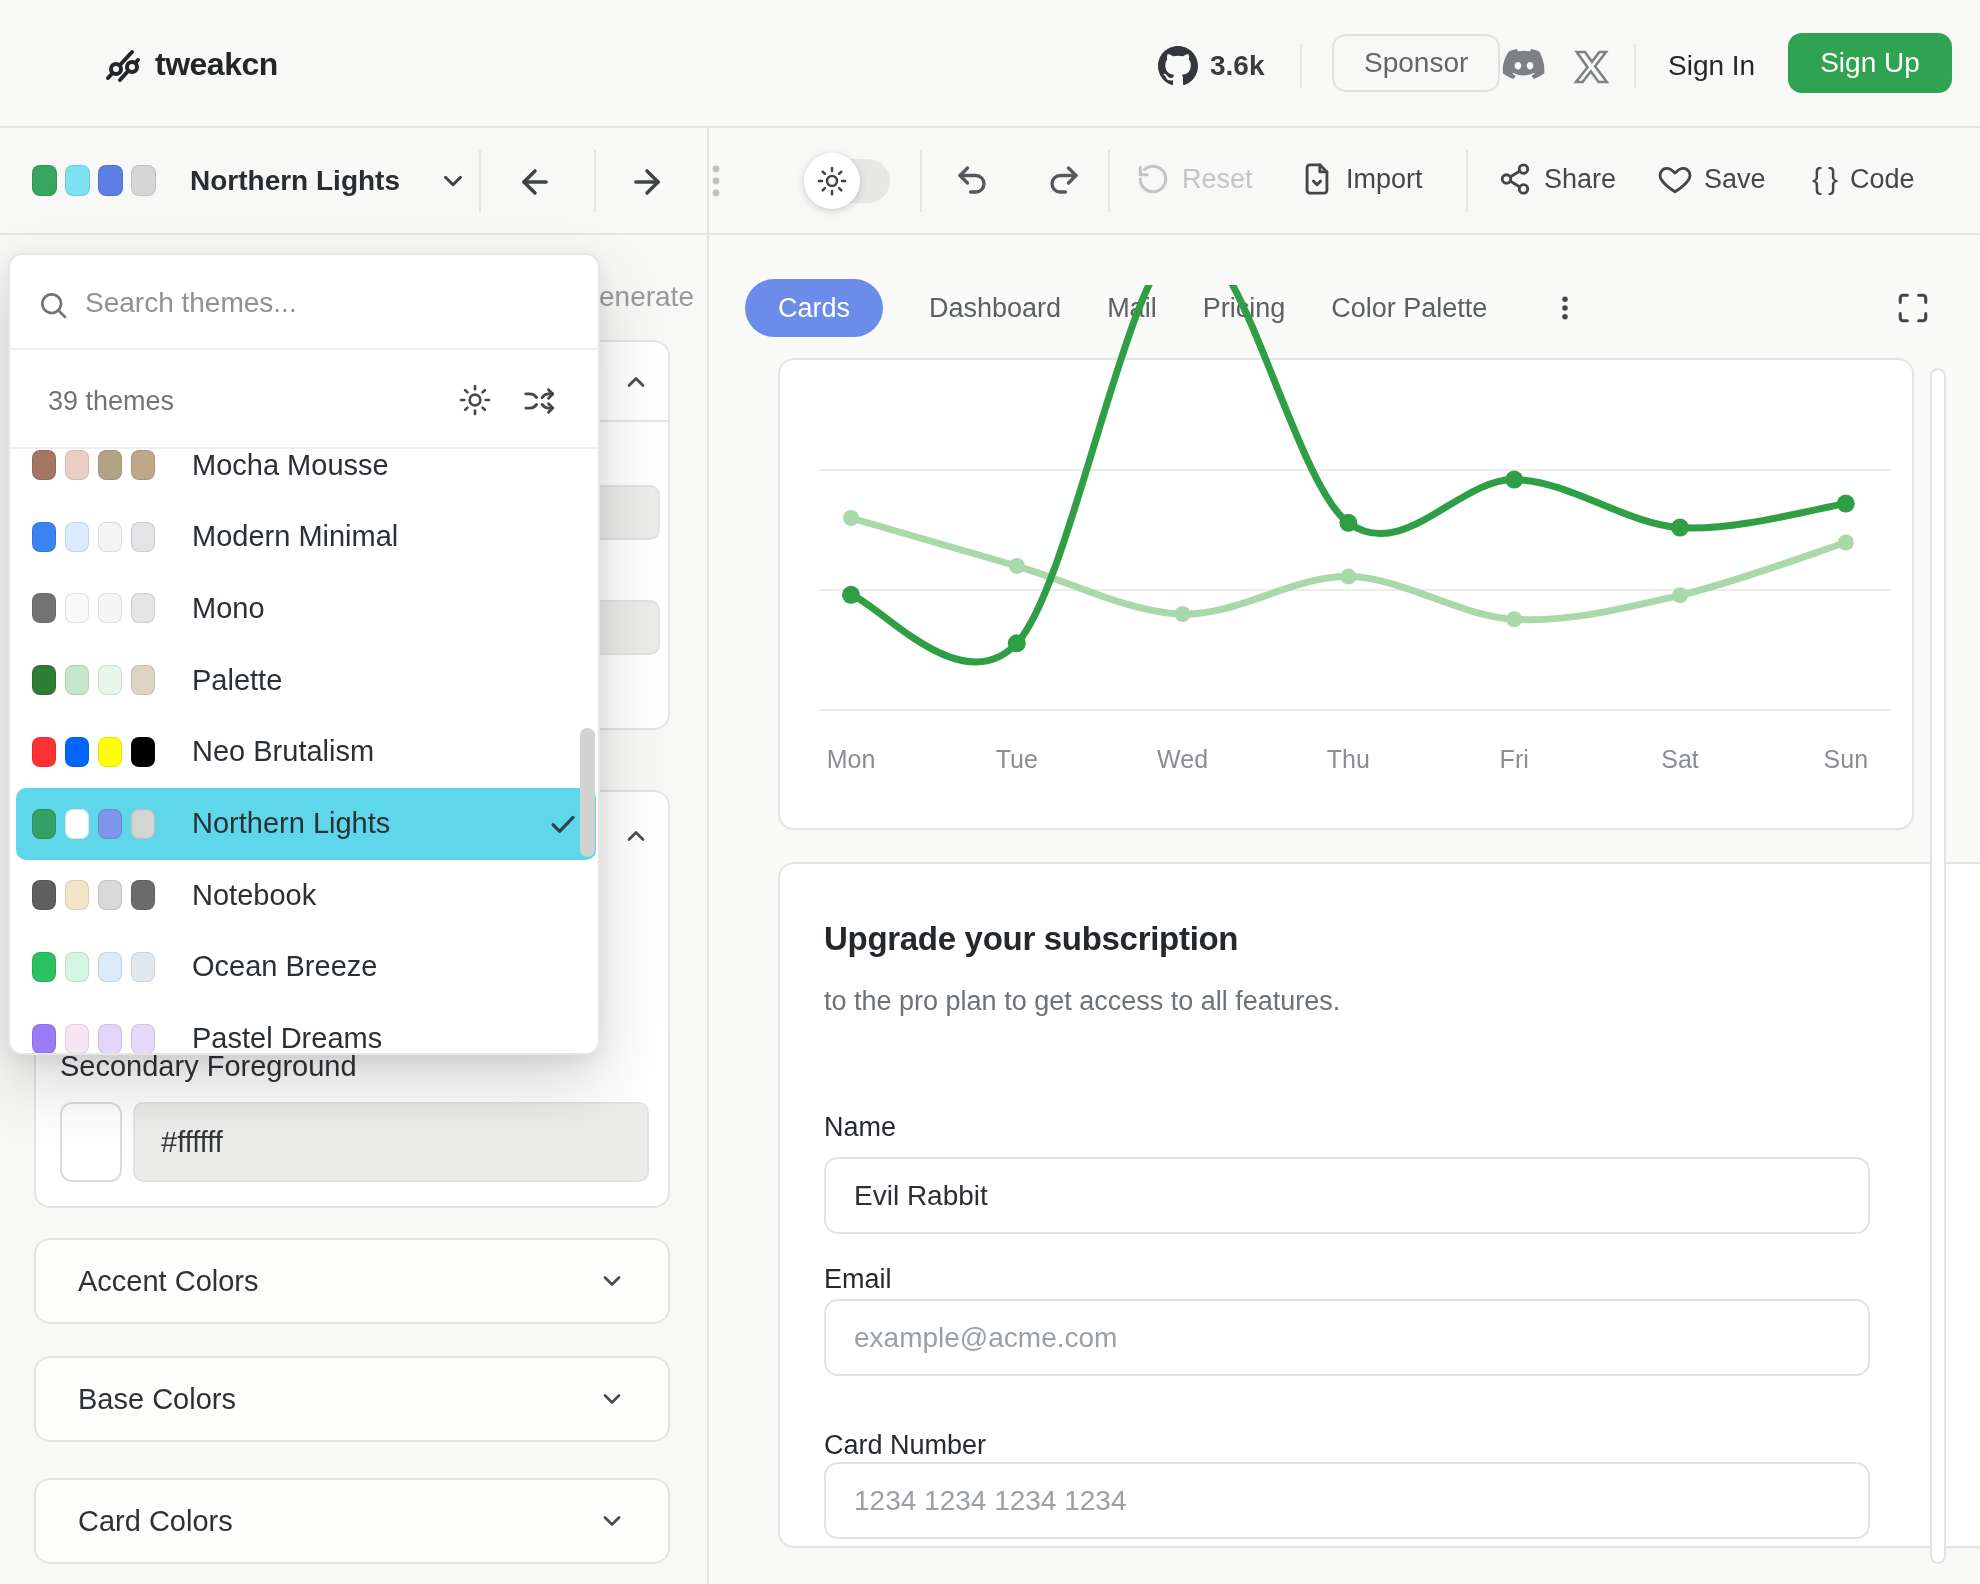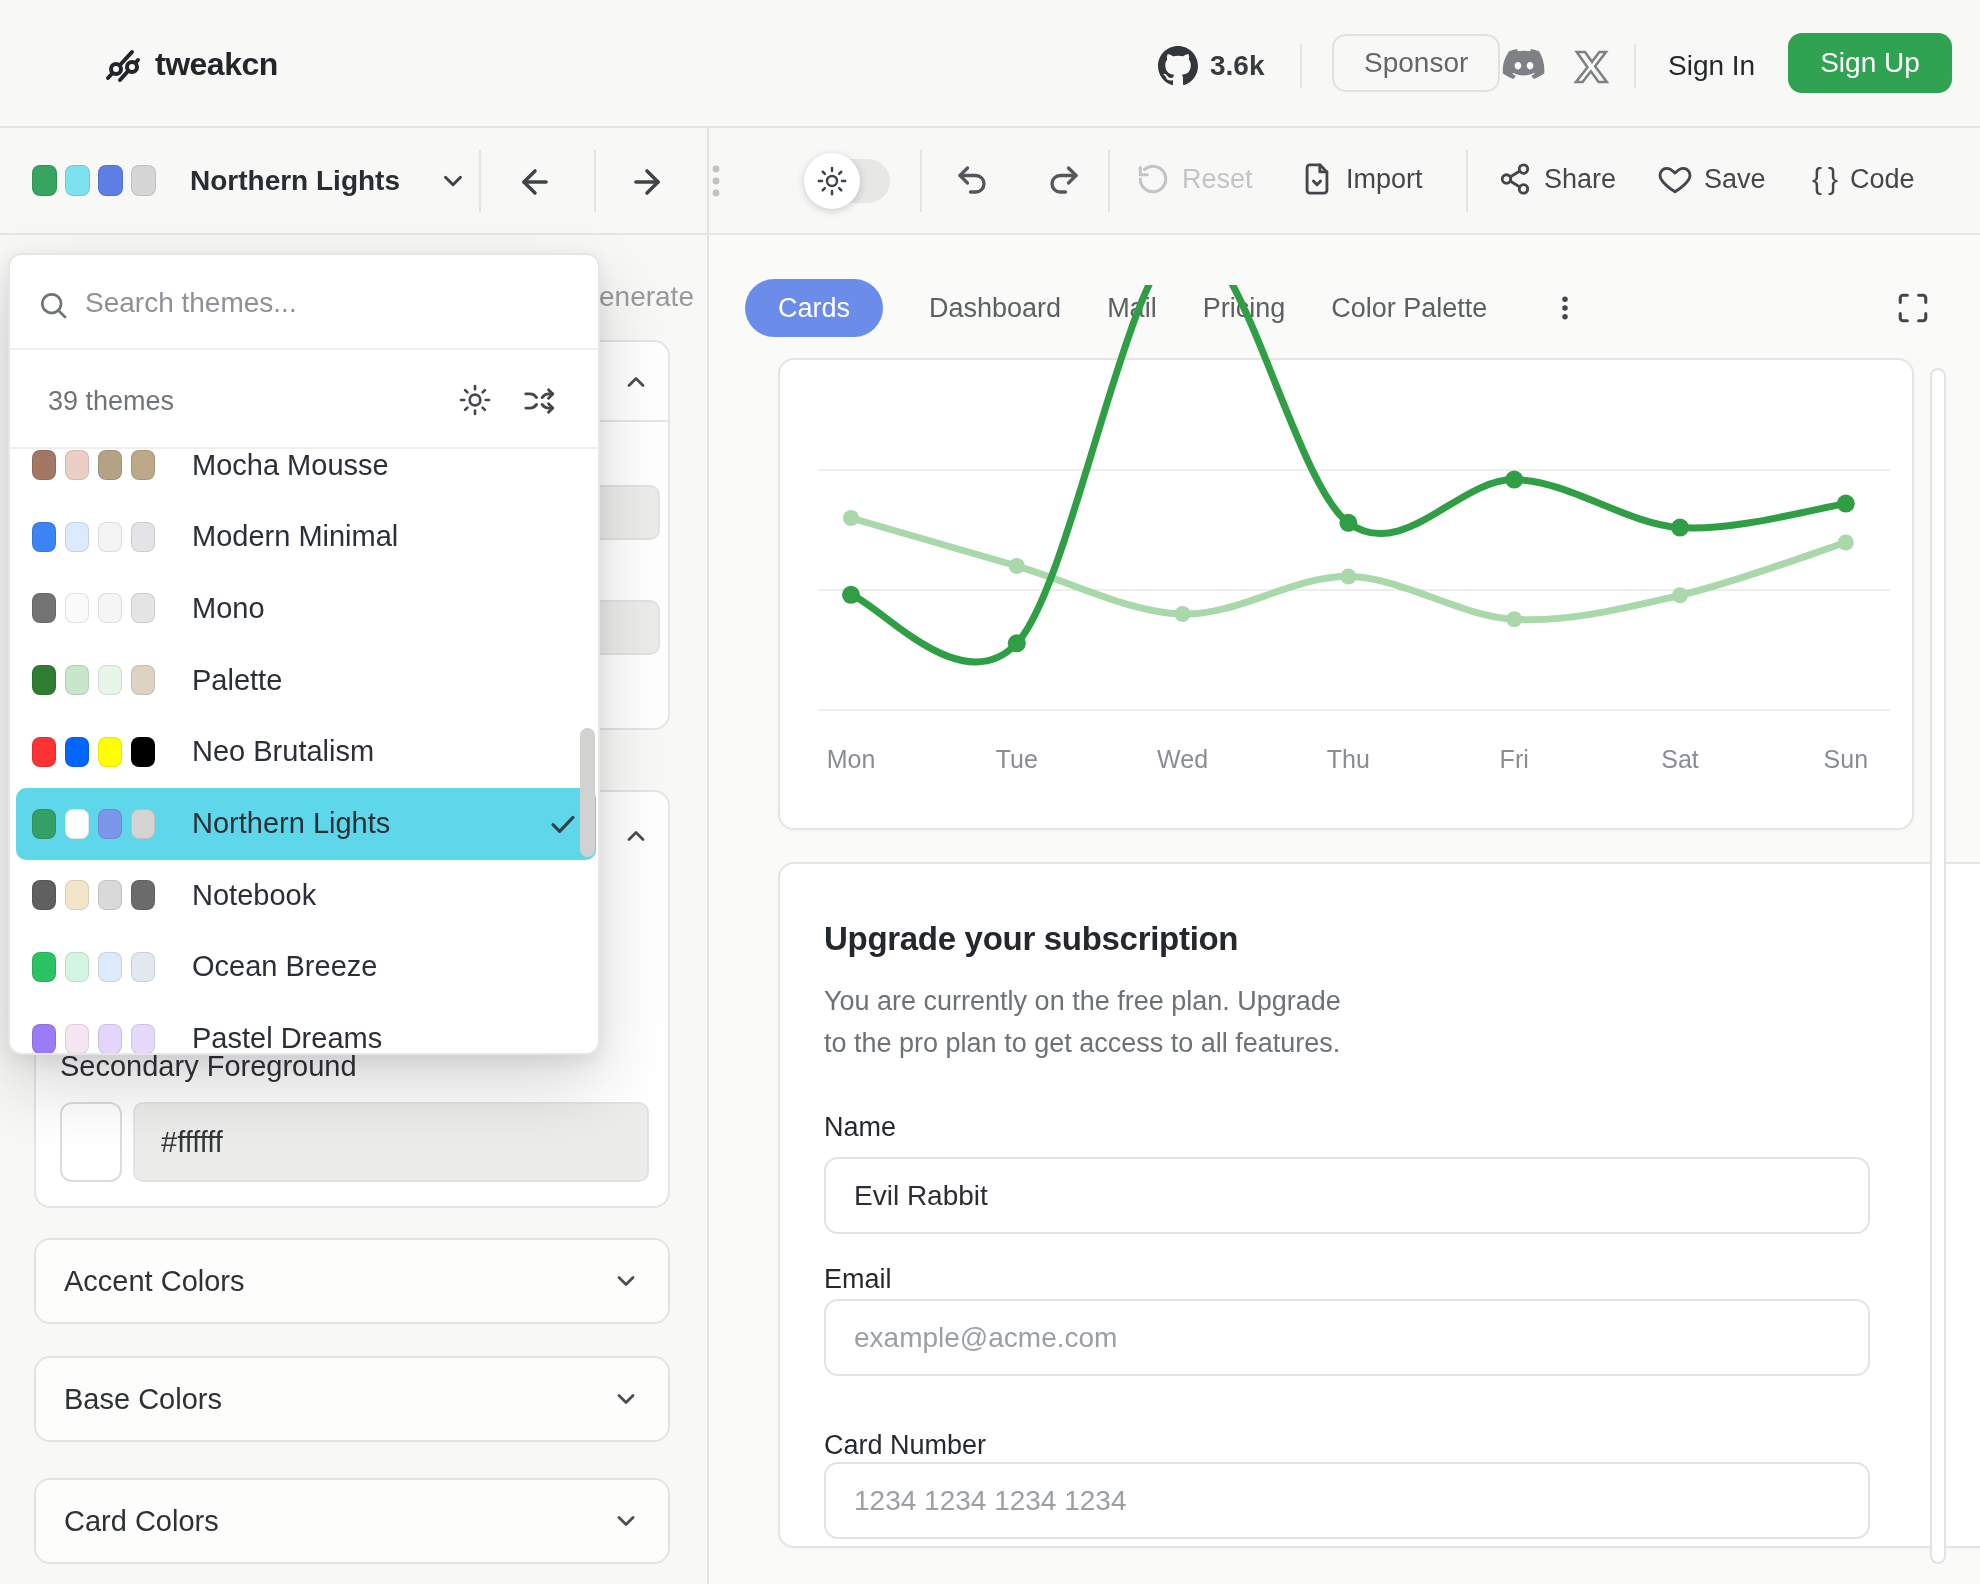--- a/index.html
+++ b/index.html
@@ -30,21 +30,21 @@
   .toggle-pill { width:84px; height:44px; border-radius:22px; background:#e7e7e5; }
   .toggle-knob { width:56px; height:56px; border-radius:50%; background:#fff; box-shadow:0 2px 8px rgba(0,0,0,.18);
                  display:flex; align-items:center; justify-content:center; }
 
   
   .panel-card { background:#fff; border:2px solid #e4e4e2; border-radius:16px; }
   .gen-part { font-size:28px; color:#97999c; }
   .gray-input { background:#ececea; border:2px solid #e2e2e0; border-radius:10px; }
   .sec-label { font-size:29px; font-weight:500; color:#2e3237; }
   .section-bar { background:#fdfdfc; border:2px solid #e3e3e1; border-radius:16px; display:flex;
-                 align-items:center; justify-content:space-between; padding:0 28px; cursor:pointer; }
+                 align-items:center; justify-content:space-between; padding:0 42px; cursor:pointer; }
   .section-label { font-size:29px; font-weight:500; color:#2e3237; }
 
   
   .dropdown { left:8px; top:253px; width:592px; height:802px; background:#fff; border:2px solid #e6e6e4;
               border-radius:14px; box-shadow:0 30px 70px rgba(0,0,0,.16), 0 6px 18px rgba(0,0,0,.08); z-index:10; overflow:hidden; }
   .dd-search { position:absolute; left:75px; top:20px; width:440px; height:56px; border:none; outline:none;
                font-size:28px; color:#2b2f34; background:transparent; font-family:"Liberation Sans",sans-serif; }
   .dd-search::placeholder { color:#8d9297; }
   .dd-sep { position:absolute; left:0; width:592px; height:2px; background:#efefed; }
   .dd-count { font-size:27px; color:#6f7478; }
@@ -473,21 +473,20 @@
       <text x="404.6" y="483" text-anchor="middle" font-size="25" fill="#8a8e92" font-family="&quot;Liberation Sans&quot;, sans-serif">Wed</text>
       <text x="570.4000000000001" y="483" text-anchor="middle" font-size="25" fill="#8a8e92" font-family="&quot;Liberation Sans&quot;, sans-serif">Thu</text>
       <text x="736.2" y="483" text-anchor="middle" font-size="25" fill="#8a8e92" font-family="&quot;Liberation Sans&quot;, sans-serif">Fri</text>
       <text x="902" y="483" text-anchor="middle" font-size="25" fill="#8a8e92" font-family="&quot;Liberation Sans&quot;, sans-serif">Sat</text>
       <text x="1067.8000000000002" y="483" text-anchor="middle" font-size="25" fill="#8a8e92" font-family="&quot;Liberation Sans&quot;, sans-serif">Sun</text>
     </svg>
 
   <div class="abs card" style="left:778px; top:862px; width:1324px; height:686px; z-index:1;">
     <div class="abs upg-title" style="left:44px; top:56px;">Upgrade your subscription</div>
     <div class="abs upg-desc" style="left:44px; top:116px;">
-      <div>You are currently on the free plan. Upgrade</div>
       <div>to the pro plan to get access to all features.</div>
     </div>
     <div id="upgrade-fields">
         <div class="abs field-label" style="left: 44px; top: 248px;">Name</div>
         <input class="abs field-input" value="Evil Rabbit" style="left: 44px; top: 293px;">
         <div class="abs field-label" style="left: 44px; top: 400px;">Email</div>
         <input class="abs field-input" placeholder="example@acme.com" style="left: 44px; top: 435px;">
         <div class="abs field-label" style="left: 44px; top: 566px;">Card Number</div>
         <input class="abs field-input" placeholder="1234 1234 1234 1234" style="left: 44px; top: 598px;">
       </div>

